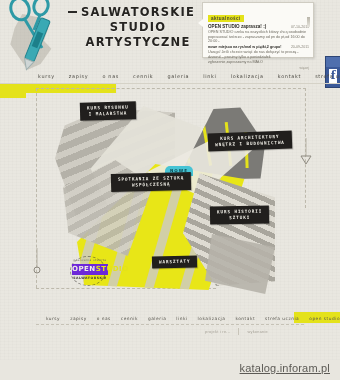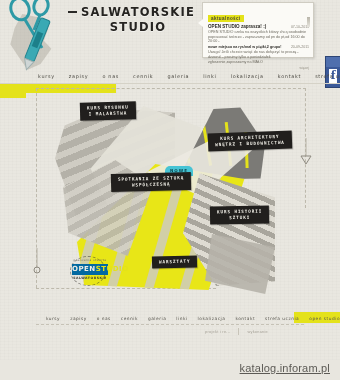--- a/index.html
+++ b/index.html
@@ -192,21 +192,21 @@
   }
 
   
   .stamp{position:absolute;left:72px;top:258px;width:42px;height:30px;}
   .stamp-ring{
     position:absolute;left:0;top:0;width:34px;height:28px;
     border:1.5px dashed #3a3833;border-radius:50%;opacity:.55;
   }
   .stamp-box{
     position:absolute;left:2px;top:8px;width:36px;height:11px;
-    background:#0369a1;color:#f0eee6;font-weight:bold;
+    background:#6d28d9;color:#f0eee6;font-weight:bold;
     font-family:"DejaVu Sans", sans-serif;font-size:7px;line-height:11px;
     text-align:right;letter-spacing:.5px;
   }
   .stamp-box .y{color:#e4e21a;}
   .stamp-sub{
     position:absolute;left:2px;top:20px;width:36px;text-align:center;
     font-size:3.2px;letter-spacing:.5px;color:#3b3933;font-weight:bold;
     font-family:"DejaVu Sans", sans-serif;
   }
   .stamp-top{
@@ -261,20 +261,21 @@
         <rect x="28" y="22" width="10" height="44" rx="2" fill="#3aa9b4" stroke="#22838e" stroke-width="1"></rect>
         <rect x="30" y="36" width="6" height="16" fill="#1d7f8a"></rect>
         <polygon points="28,66 38,66 34,76" fill="#cfd6d6" stroke="#9fb0b0" stroke-width="1"></polygon>
       </g>
     </svg>
 
     <div class="title-dash"></div>
     <div class="site-title">
       <span class="ln l1">SALWATORSKIE</span>
       <span class="ln l2">STUDIO</span>
+      <span class="ln l3">ARTYSTYCZNE</span>
     </div>
 
     <div class="news">
       <span class="news-tag">aktualności</span>
       <div class="news-row">
         <span class="news-h">OPEN STUDIO zaprasza! :)</span>
         <span class="news-date">07-10-2011</span>
       </div>
       <p class="news-p">OPEN STUDIO czeka na wszystkich którzy chcą swobodnie popracować twórczo - zapraszamy od pn do pt,od 16:00 do 20:00 -</p>
       <div class="news-row">

